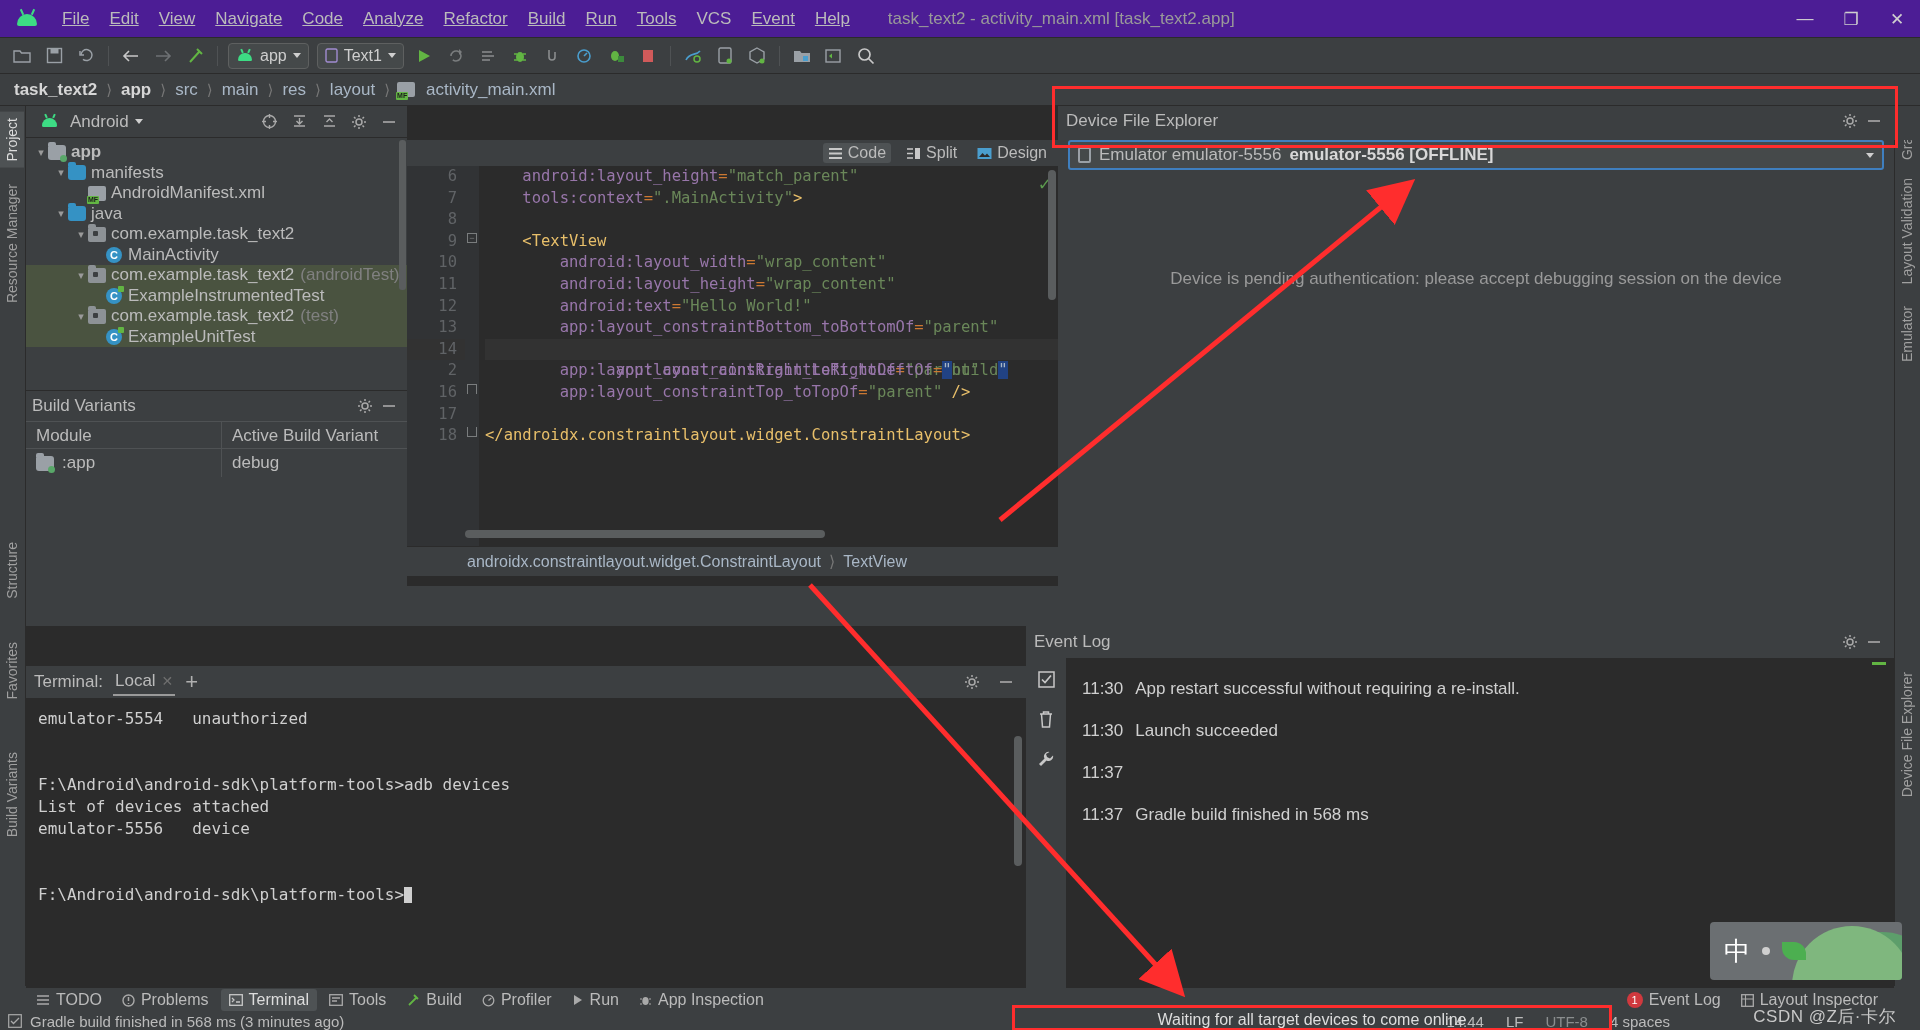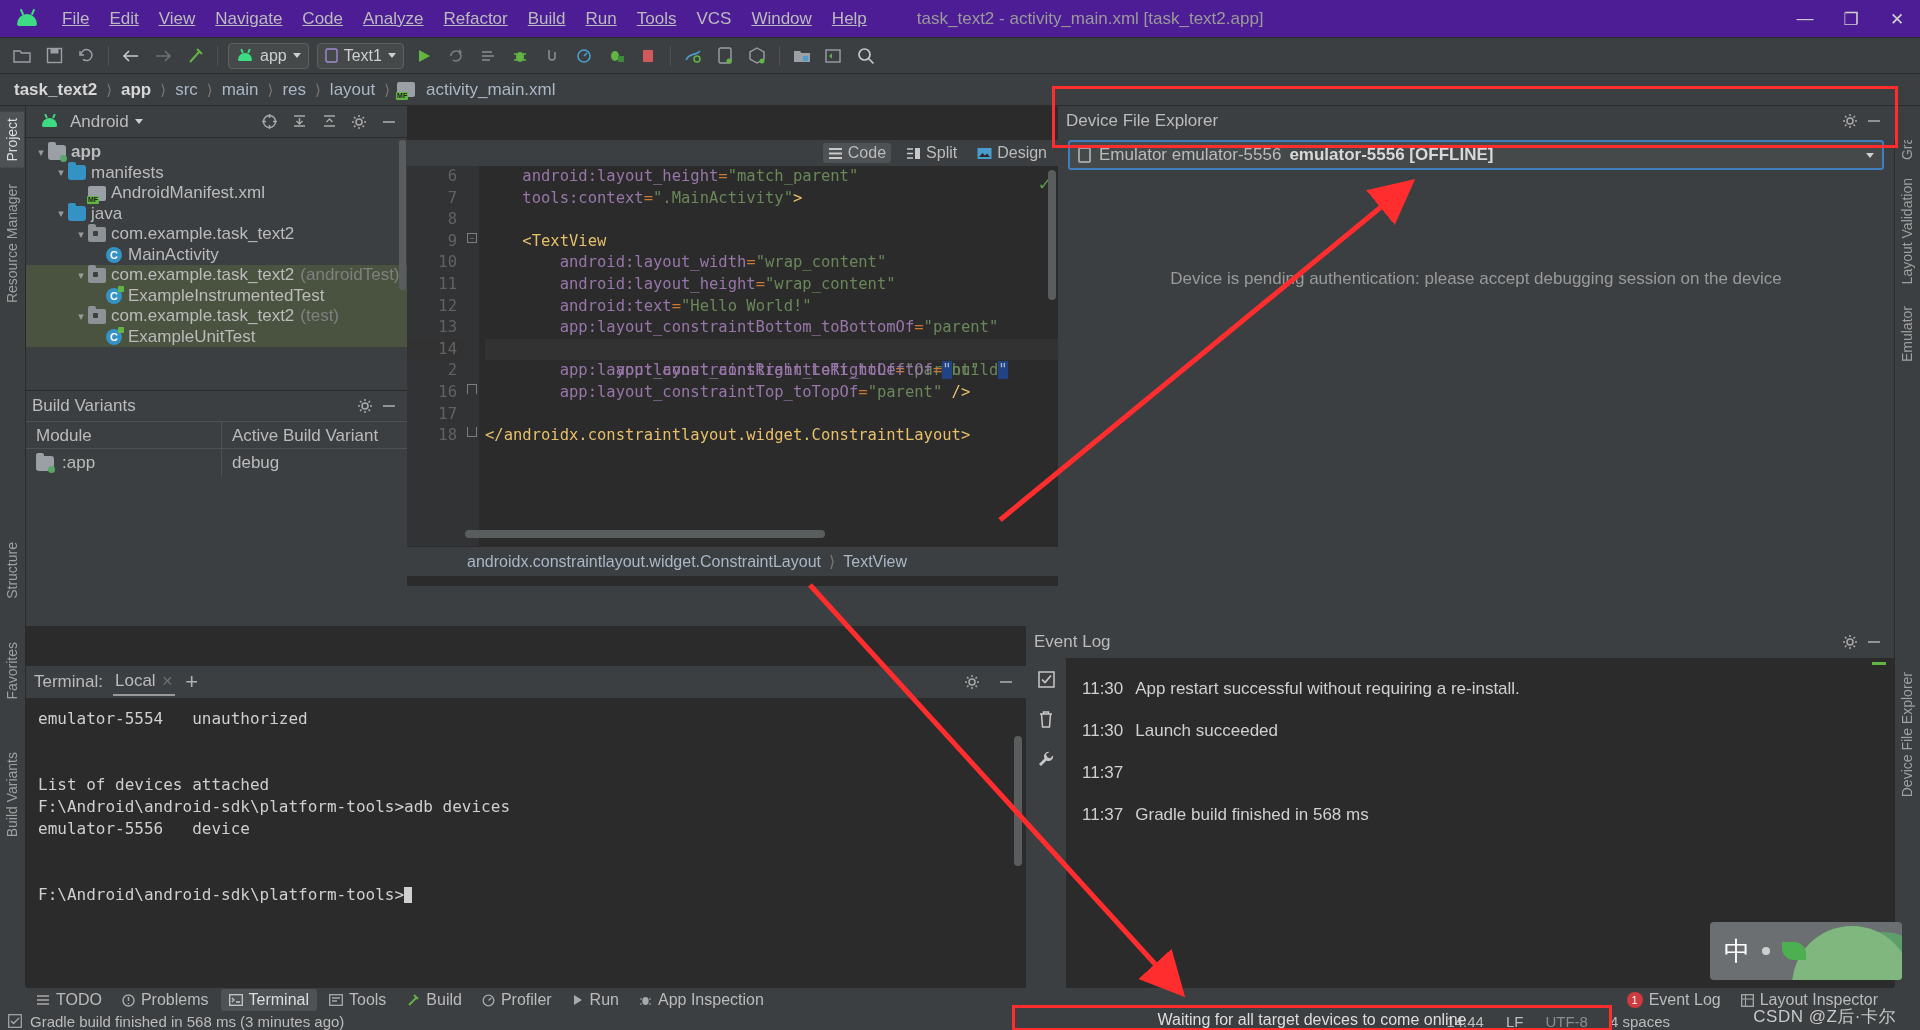--- a/index.html
+++ b/index.html
@@ -26,21 +26,21 @@
   .andro-logo .ear {
     position:absolute; width:2px; height:6px; background:#3ddc84; top:0px;
   }
   .andro-logo .ear.l { left:7px; transform:rotate(-25deg); }
   .andro-logo .ear.r { left:18px; transform:rotate(25deg); }
   .menu-item {
     padding:4px 10px; color:#bbbbbb; font-size:17px; cursor:default; white-space:nowrap;
   }
   .menu-item .u { text-decoration:underline; }
   #window-title {
-    margin-left:40px; color:#9a9a9a; font-size:17px;
+    margin-left:28px; color:#9a9a9a; font-size:17px;
   }
   .win-btns { position:absolute; right:0; top:0; height:38px; display:flex; align-items:center; }
   .win-btn { width:46px; height:38px; display:flex; align-items:center; justify-content:center;
              color:#cfcfcf; font-size:17px; }
 
   
   #toolbar {
     position:absolute; left:0; top:38px; width:1920px; height:36px;
     background:#3c3f41; display:flex; align-items:center; padding-left:6px;
     border-bottom:1px solid #2b2b2b;
@@ -239,21 +239,21 @@
   <div class="menu-item"><span class="u">Edit</span></div>
   <div class="menu-item"><span class="u">View</span></div>
   <div class="menu-item"><span class="u">Navigate</span></div>
   <div class="menu-item"><span class="u">Code</span></div>
   <div class="menu-item"><span class="u">Analyze</span></div>
   <div class="menu-item"><span class="u">Refactor</span></div>
   <div class="menu-item"><span class="u">Build</span></div>
   <div class="menu-item"><span class="u">Run</span></div>
   <div class="menu-item"><span class="u">Tools</span></div>
   <div class="menu-item"><span>VCS</span></div>
-  <div class="menu-item"><span class="u">Window</span></div>
+  <div class="menu-item"><span class="u">Event</span></div>
   <div class="menu-item"><span class="u">Help</span></div>
   <div id="window-title">task_text2 - activity_main.xml [task_text2.app]</div>
   <div class="win-btns">
     <div class="win-btn">—</div>
     <div class="win-btn">❐</div>
     <div class="win-btn close">✕</div>
   </div>
 </div>
 
 <div id="toolbar">
@@ -708,22 +708,22 @@
     <div class="hdr-ico">
       <svg width="16" height="16" viewBox="0 0 16 16">
           <path d="M2 8h12" stroke="#a9a9a9" stroke-width="1.6"></path>
         </svg>
       </div>
   </div>
   <div id="term-body">
     <div class="tline">emulator-5554   unauthorized</div>
     <div class="tblank"></div>
     <div class="tblank"></div>
+    <div class="tline">F:\Android\android-sdk\platform-tools&gt;adb devices</div>
     <div class="tline">List of devices attached</div>
-    <div class="tline">F:\Android\android-sdk\platform-tools&gt;adb devices</div>
     <div class="tline">emulator-5556   device</div>
     <div class="tblank"></div>
     <div class="tblank"></div>
     <div class="tline"><span>F:\Android\android-sdk\platform-tools&gt;</span><span class="tcursor"></span></div>
   </div>
   <div id="term-vscroll"></div>
 </div>
 
 <div id="eventlog">
   <div id="el-header">

